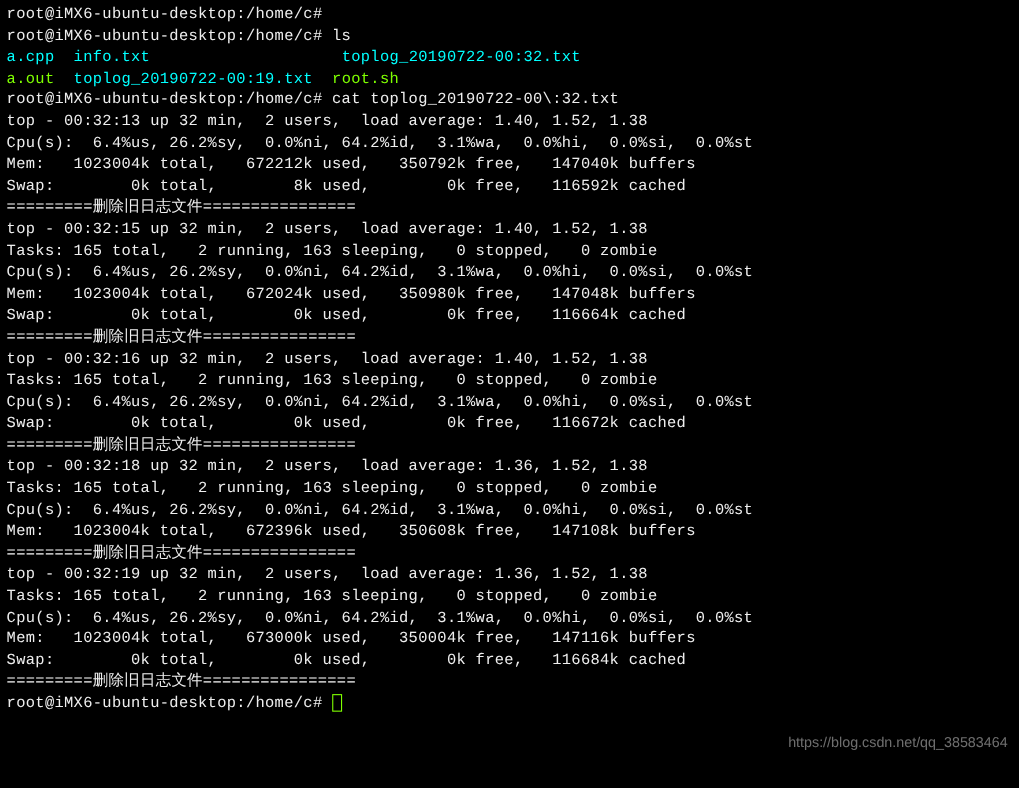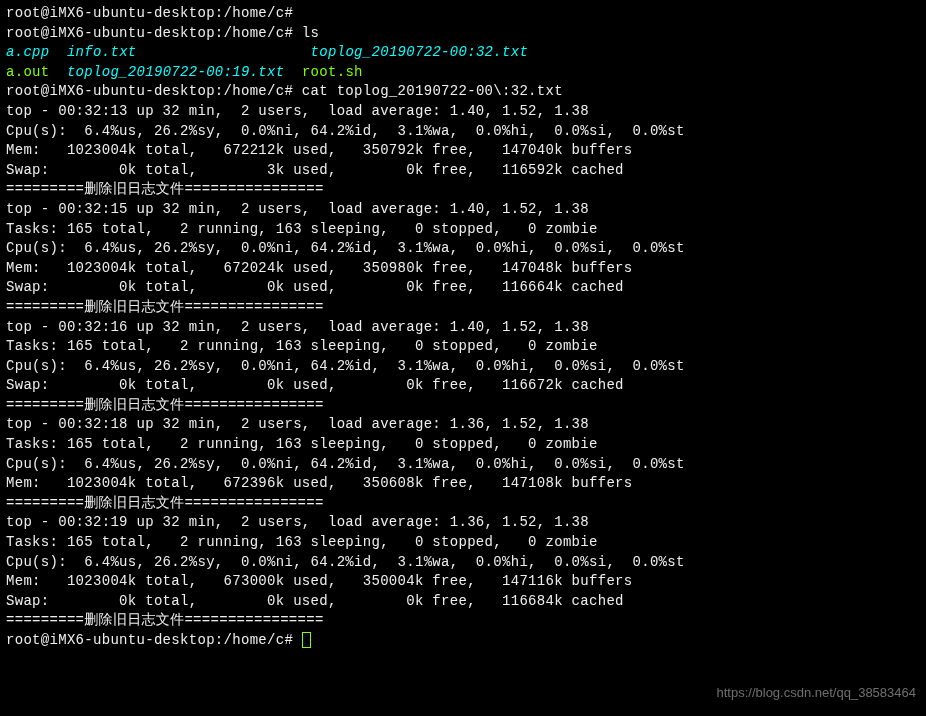--- a/index.html
+++ b/index.html
@@ -21,35 +21,34 @@
     }
     .line {
       white-space: pre;
       letter-spacing: 0.3px;
     }
     .green {
       color: #7fff00;
     }
     .cyan {
       color: #00ffff;
-      font-style: italic;
     }
     .white {
       color: #eee;
     }
     .cursor {
       display: inline-block;
       width: 9px;
       height: 16px;
       border: 1px solid #7fff00;
       vertical-align: middle;
     }
     .watermark {
       position: absolute;
-      bottom: 14px;
+      bottom: 32px;
       right: 10px;
       color: rgba(200,200,200,0.55);
       font-family: Arial, sans-serif;
       font-size: 13px;
     }
   </style>
 </head>
 <body>
 
 <div class="line"><span class="white">root@iMX6-ubuntu-desktop:/home/c#</span></div>
@@ -59,21 +58,21 @@
 <div class="line"><span class="cyan">a.cpp</span><span>  </span><span class="cyan">info.txt</span><span>                    </span><span class="cyan">toplog_20190722-00:32.txt</span></div>
 
 <div class="line"><span class="green">a.out</span><span>  </span><span class="cyan">toplog_20190722-00:19.txt</span><span>  </span><span class="green">root.sh</span></div>
 
 <div class="line"><span class="white">root@iMX6-ubuntu-desktop:/home/c# </span><span class="white">cat toplog_20190722-00\:32.txt</span></div>
 
 <div id="snapshots">
     <div class="line white">top - 00:32:13 up 32 min,  2 users,  load average: 1.40, 1.52, 1.38</div>
     <div class="line white">Cpu(s):  6.4%us, 26.2%sy,  0.0%ni, 64.2%id,  3.1%wa,  0.0%hi,  0.0%si,  0.0%st</div>
     <div class="line white">Mem:   1023004k total,   672212k used,   350792k free,   147040k buffers</div>
-    <div class="line white">Swap:        0k total,        3k used,        0k free,   116592k cached</div>
+    <div class="line white">Swap:        0k total,        8k used,        0k free,   116592k cached</div>
     <div class="line white">=========删除旧日志文件================</div>
     <div class="line white">top - 00:32:15 up 32 min,  2 users,  load average: 1.40, 1.52, 1.38</div>
     <div class="line white">Tasks: 165 total,   2 running, 163 sleeping,   0 stopped,   0 zombie</div>
     <div class="line white">Cpu(s):  6.4%us, 26.2%sy,  0.0%ni, 64.2%id,  3.1%wa,  0.0%hi,  0.0%si,  0.0%st</div>
     <div class="line white">Mem:   1023004k total,   672024k used,   350980k free,   147048k buffers</div>
     <div class="line white">Swap:        0k total,        0k used,        0k free,   116664k cached</div>
     <div class="line white">=========删除旧日志文件================</div>
     <div class="line white">top - 00:32:16 up 32 min,  2 users,  load average: 1.40, 1.52, 1.38</div>
     <div class="line white">Tasks: 165 total,   2 running, 163 sleeping,   0 stopped,   0 zombie</div>
     <div class="line white">Cpu(s):  6.4%us, 26.2%sy,  0.0%ni, 64.2%id,  3.1%wa,  0.0%hi,  0.0%si,  0.0%st</div>

